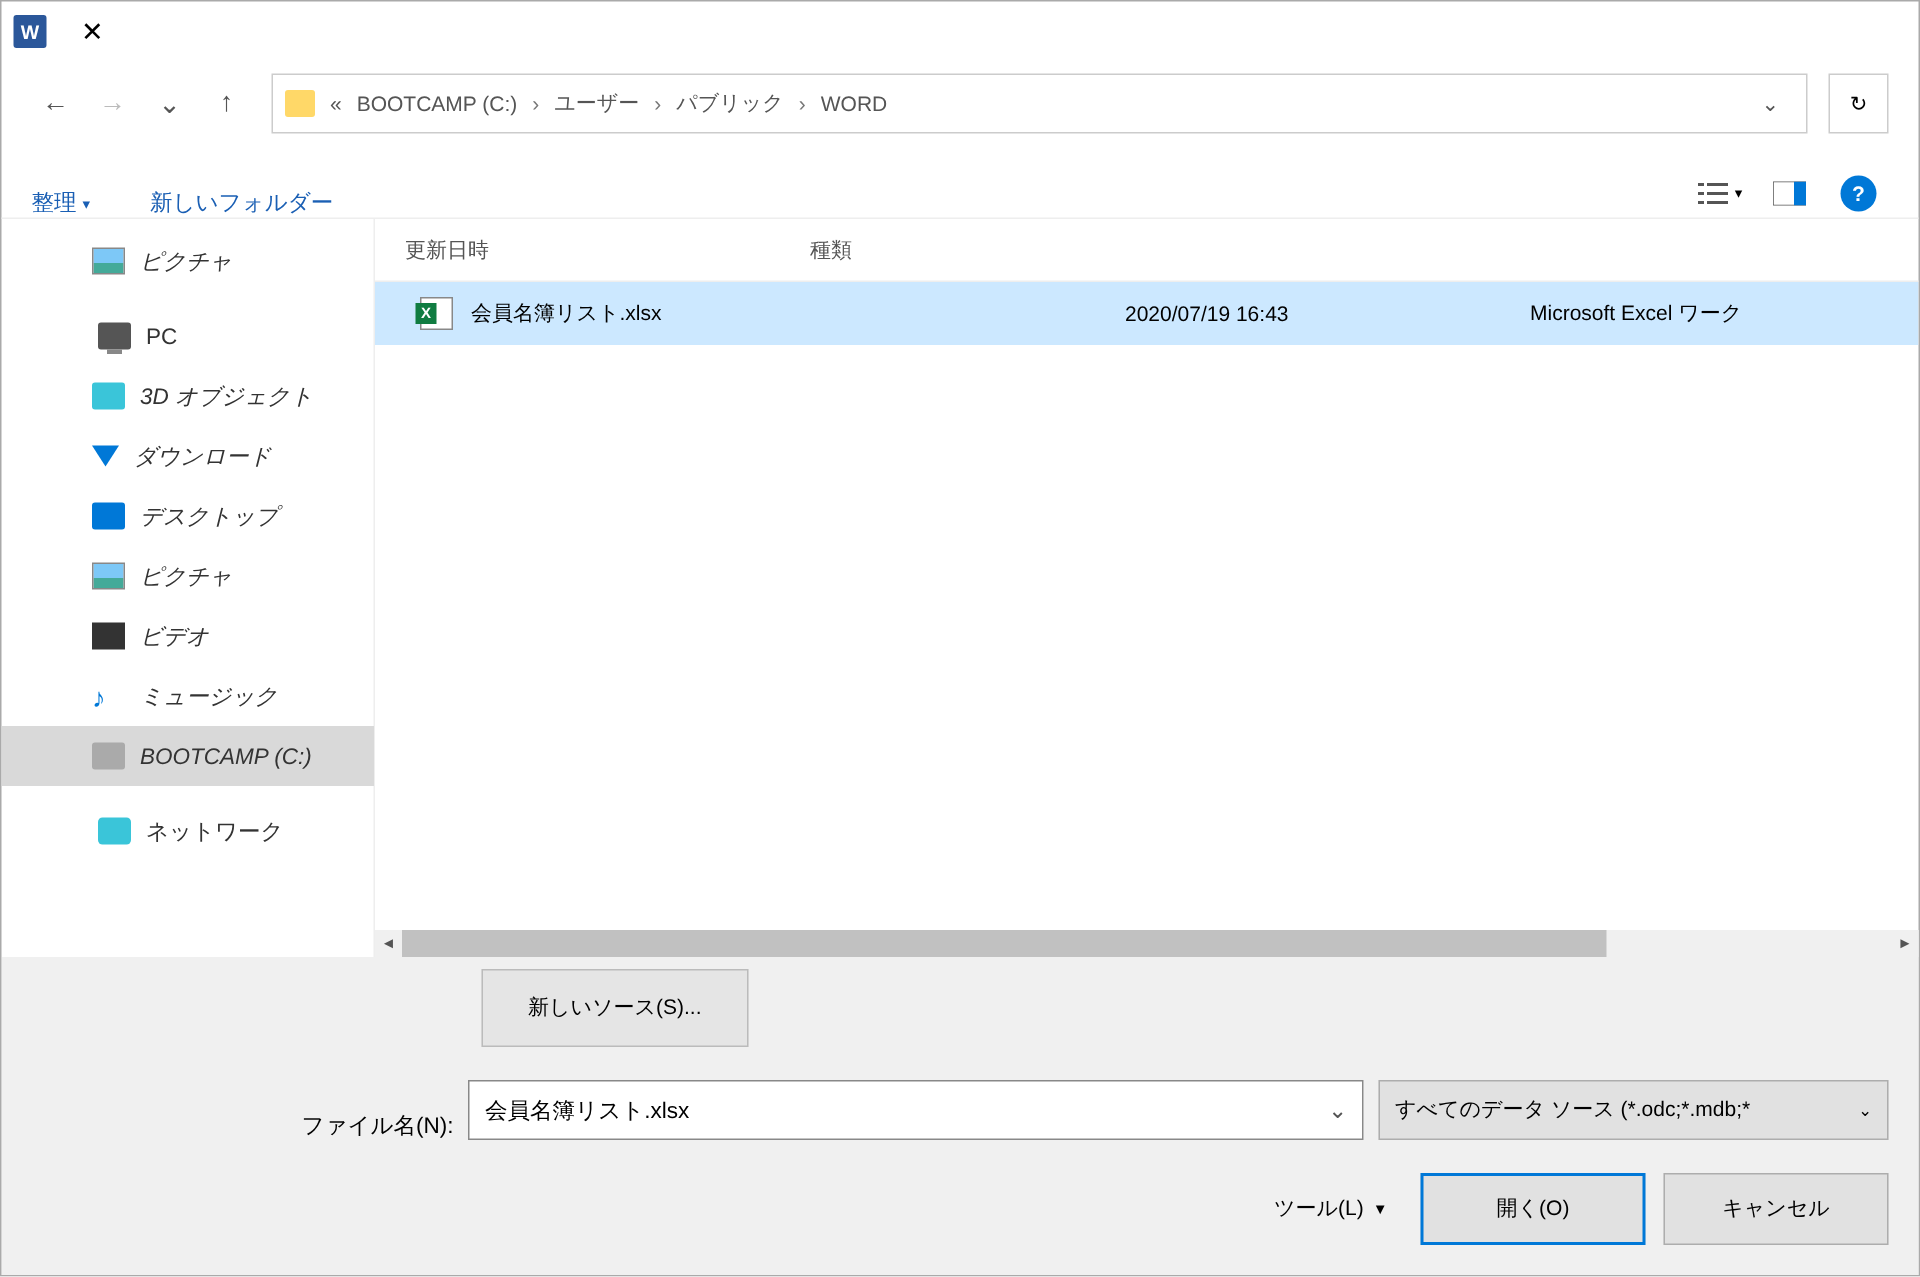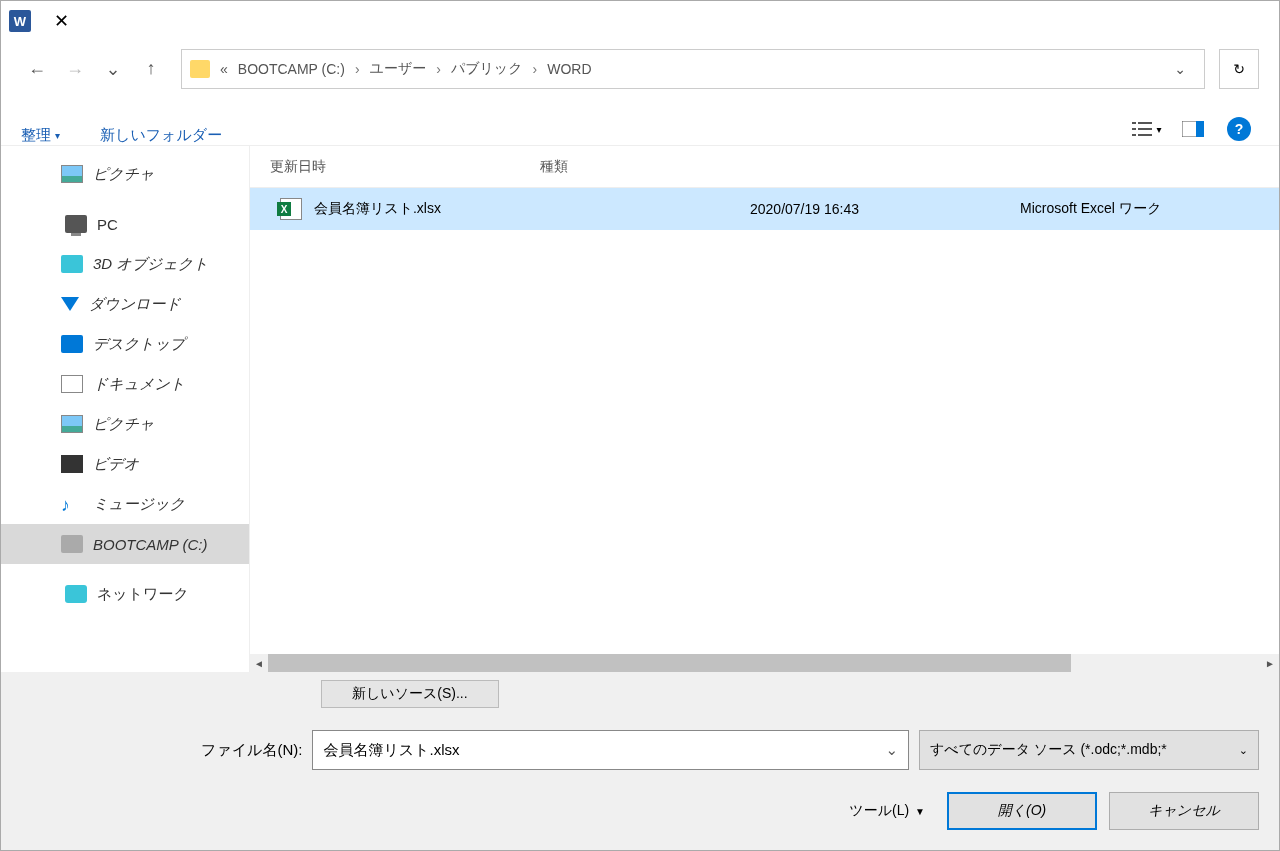--- a/index.html
+++ b/index.html
@@ -69,28 +69,28 @@
 .file-row .col-name { display: flex; align-items: center; gap: 12px; }
 .excel-icon { width: 22px; height: 22px; background: #fff; border: 1px solid #888; position: relative; }
 .excel-icon::before { content: 'X'; position: absolute; left: -4px; top: 3px; width: 14px; height: 14px; background: #107c41; color: #fff; font-size: 10px; display: flex; align-items: center; justify-content: center; font-weight: bold; }
 
 .hscroll { height: 18px; background: #f0f0f0; display: flex; align-items: center; }
 .hscroll .thumb { height: 100%; background: #c1c1c1; }
 .hscroll .arrow { width: 18px; height: 18px; background: #f0f0f0; display: flex; align-items: center; justify-content: center; color: #555; font-size: 10px; }
 
 
 .bottom { background: #f0f0f0; padding: 8px 20px 20px; display: flex; flex-direction: column; gap: 22px; }
-.new-source { align-self: flex-start; margin-left: 300px; height: 28px; padding: 12px 30px; background: #e5e5e5; border: 1px solid #bbb; cursor: pointer; display: flex; align-items: center; }
-.filename-row { display: flex; align-items: center; gap: 10px; padding-left: 180px; }
+.new-source { align-self: flex-start; margin-left: 300px; height: 52px; padding: 12px 30px; background: #e5e5e5; border: 1px solid #bbb; cursor: pointer; display: flex; align-items: center; }
+.filename-row { display: flex; align-items: flex-end; gap: 10px; padding-left: 180px; }
 .filename-row label { font-size: 15px; }
 .filename-input { flex: 1; height: 40px; border: 1px solid #888; padding: 0 10px; font-size: 15px; background: #fff; display: flex; align-items: center; justify-content: space-between; }
 .filetype-select { width: 340px; height: 40px; border: 1px solid #adadad; background: #e1e1e1; padding: 0 10px; display: flex; align-items: center; justify-content: space-between; cursor: pointer; }
 .button-row { display: flex; align-items: center; justify-content: flex-end; gap: 12px; }
 .tools-btn { display: flex; align-items: center; gap: 6px; cursor: pointer; padding: 0 10px; }
-.btn { height: 38px; width: 150px; border: 1px solid #adadad; background: #e1e1e1; cursor: pointer; display: flex; align-items: center; justify-content: center; font-style: italic; }
+.btn { height: 48px; width: 150px; border: 1px solid #adadad; background: #e1e1e1; cursor: pointer; display: flex; align-items: center; justify-content: center; }
 .btn.primary { border: 2px solid #0078d7; background: #e1e1e1; }
 
 .spacer-small { height: 400px; } 
 </style>
 </head>
 <body>
 
 <div class="dialog">
 
   <div class="titlebar">
@@ -165,24 +165,20 @@
         </div>
       <div class="side-item l2">
           <span class="side-icon ico-dl"></span>
           <span>ダウンロード</span>
         </div>
       <div class="side-item l2">
           <span class="side-icon ico-desk"></span>
           <span>デスクトップ</span>
         </div>
       <div class="side-item l2">
-          <span class="side-icon ico-doc"></span>
-          <span>ドキュメント</span>
-        </div>
-      <div class="side-item l2">
           <span class="side-icon ico-pic"></span>
           <span>ピクチャ</span>
         </div>
       <div class="side-item l2">
           <span class="side-icon ico-vid"></span>
           <span>ビデオ</span>
         </div>
       <div class="side-item l2">
           <span class="side-icon ico-music">♪</span>
           <span>ミュージック</span>

